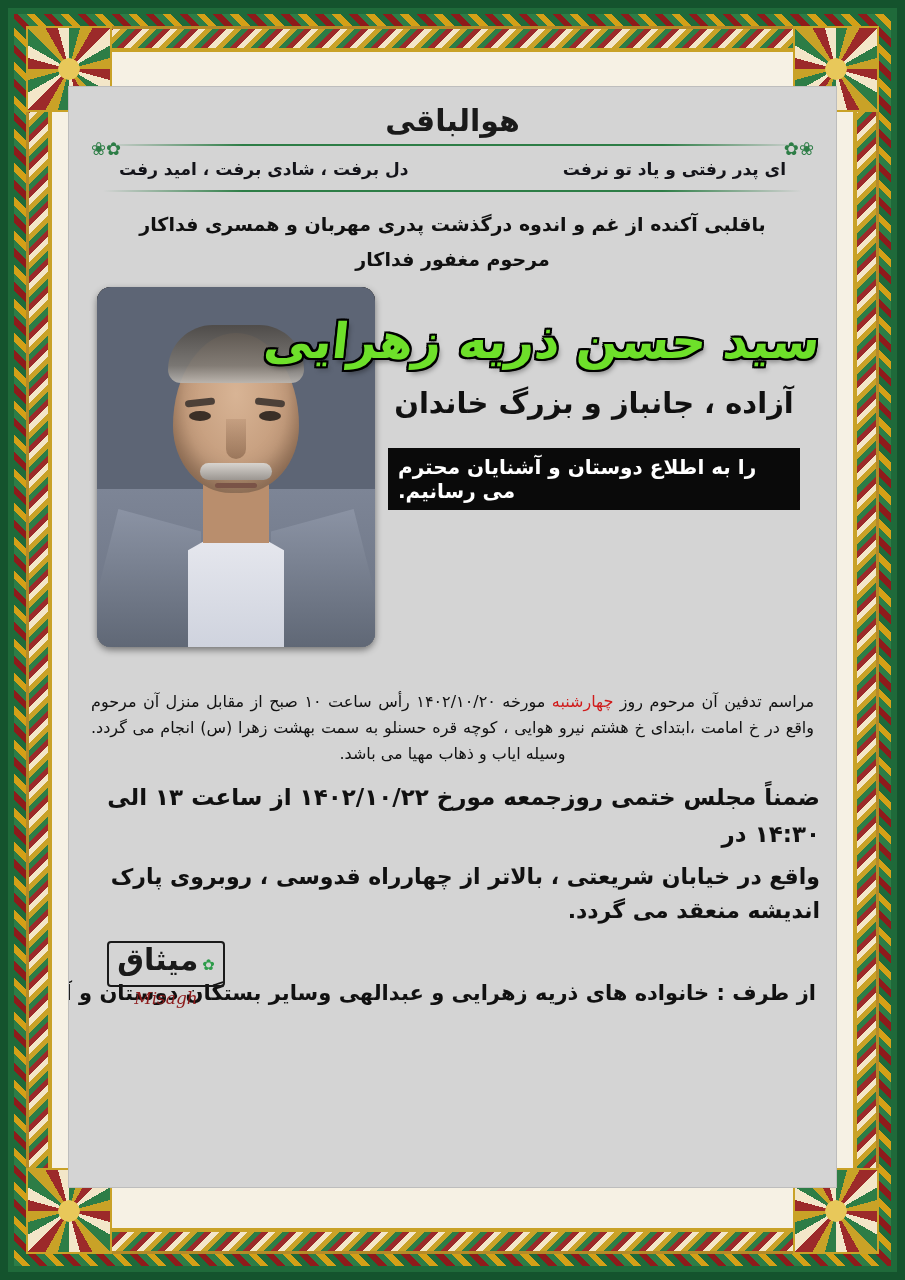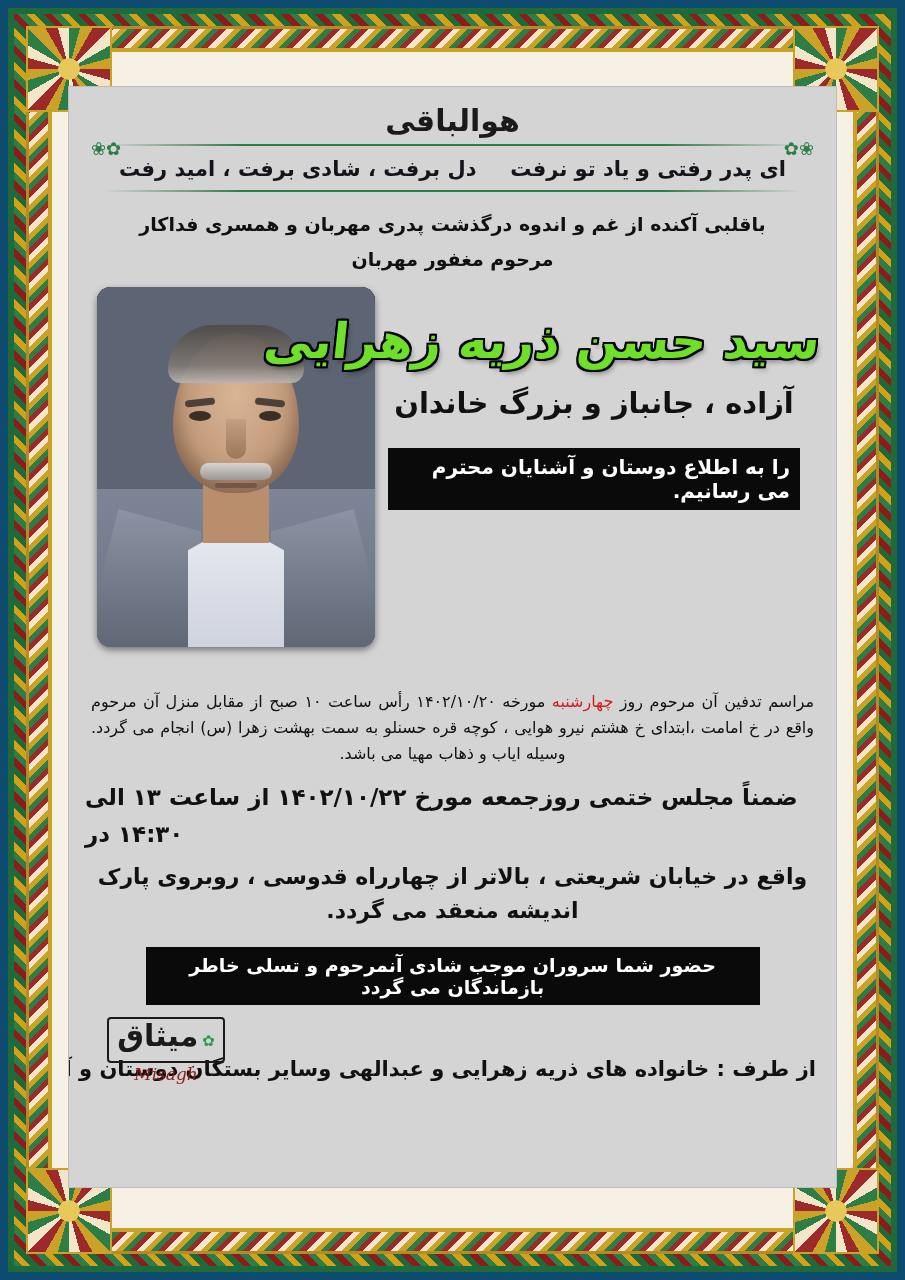--- a/index.html
+++ b/index.html
@@ -13,21 +13,21 @@
     font-family: "DejaVu Sans", "Liberation Sans", sans-serif;
     overflow: hidden;
   }
 
   
   .poster {
     position: relative;
     width: 905px;
     height: 1280px;
     box-sizing: border-box;
-    background: #0c4a6e;
+    background: #14532d;
   }
 
   .border-outer {
     position: absolute;
     left: 8px; top: 8px;
     width: 889px; height: 1264px;
     box-sizing: border-box;
     border: 6px solid #1f6a3a;
     background:
       repeating-linear-gradient(45deg,
@@ -109,21 +109,21 @@
     position: relative;
     display: flex;
     justify-content: space-between;
     align-items: center;
     direction: rtl;
     padding: 0 34px;
     margin-top: -26px;
     height: 30px;
   }
   .couplet {
-    font-size: 21px;
+    font-size: 17px;
     font-weight: bold;
     color: #14141a;
     white-space: nowrap;
   }
   .sprig {
     position: absolute;
     color: #2d7d46;
     font-size: 18px;
     line-height: 1;
   }
@@ -287,60 +287,60 @@
     color: #111;
   }
   .banner {
     margin: 28px auto 0 auto;
     width: 392px;
     background: #0a0a0a;
     color: #ffffff;
     font-size: 20px;
     font-weight: bold;
     padding: 7px 10px;
-    text-align: right;
+    text-align: left;
     direction: rtl;
   }
 
   
   .body-text {
     direction: rtl;
     text-align: justify;
     text-align-last: center;
     font-size: 16px;
     font-weight: normal;
     color: #111;
     line-height: 1.62;
     margin-top: 26px;
     padding: 0 6px;
   }
   .body-text .hl-red { color: #d01b1b; }
   .p2 {
     direction: rtl;
-    text-align: left;
+    text-align: right;
     font-size: 23px;
     font-weight: bold;
     color: #111;
     line-height: 1.6;
     margin-top: 12px;
   }
   .venue {
     direction: rtl;
     text-align: center;
     font-size: 27px;
     font-weight: bold;
     color: #6ee02a;
     text-shadow:
       -1.6px 0 #000, 0 -1.6px #000, 1.6px 0 #000, 0 1.6px #000,
       -1.6px -1.6px #000, 1.6px -1.6px #000, -1.6px 1.6px #000, 1.6px 1.6px #000;
     margin-top: 8px;
   }
   .address {
     direction: rtl;
-    text-align: center;
+    text-align: right;
     font-size: 22px;
     font-weight: bold;
     color: #111;
     line-height: 1.55;
     margin-top: 8px;
   }
 
   .banner2 {
     margin: 18px auto 0 auto;
     width: 594px;
@@ -426,21 +426,21 @@
       <span class="sprig right">❀✿</span>
       <span class="couplet">ای پدر رفتی و یاد تو نرفت</span>
       <span class="couplet">دل برفت ، شادی برفت ، امید رفت</span>
       <span class="sprig left">✿❀</span>
     </div>
 
     <div class="rule"></div>
 
     <div class="intro">
       <span>باقلبی آکنده از غم و اندوه درگذشت پدری مهربان و همسری فداکار</span>
-      <span class="l2">مرحوم مغفور مهربان</span>
+      <span class="l2">مرحوم مغفور فداکار</span>
     </div>
 
     <div class="mid">
 
       <div class="photo">
         <div class="portrait"></div>
         <div class="jacket-l"></div>
         <div class="jacket-r"></div>
         <div class="shirt"></div>
         <div class="neck"></div>
@@ -467,21 +467,20 @@
       <span>مراسم تدفین آن مرحوم روز </span><span class="hl-red">چهارشنبه</span><span> مورخه ۱۴۰۲/۱۰/۲۰ رأس ساعت ۱۰ صبح از مقابل منزل آن مرحوم واقع در خ امامت ،ابتدای خ هشتم نیرو هوایی ، کوچه قره حسنلو به سمت بهشت زهرا (س) انجام می گردد. وسیله ایاب و ذهاب  مهیا می باشد.</span>
     </div>
 
     <div class="p2">
       <span>ضمناً مجلس ختمی روز</span><span class="hl-red">جمعه</span><span> مورخ ۱۴۰۲/۱۰/۲۲ از ساعت ۱۳ الی ۱۴:۳۰ در</span>
     </div>
 
 
     <div class="address">واقع در خیابان شریعتی ، بالاتر از چهارراه قدوسی ، روبروی پارک اندیشه منعقد می گردد.</div>
 
-    <div class="banner2">حضور شما سروران موجب شادی آنمرحوم و تسلی خاطر بازماندگان می گردد</div>
 
     <div class="footer">
       <div class="from-line">از طرف : خانواده های ذریه زهرایی و عبدالهی وسایر بستگان دوستان و آشنایان</div>
       <div class="logo">
         <div class="mark">
           <span class="leaf">✿</span><span>میثاق</span>
         </div>
         <div class="latin">Misagh</div>
         
         

